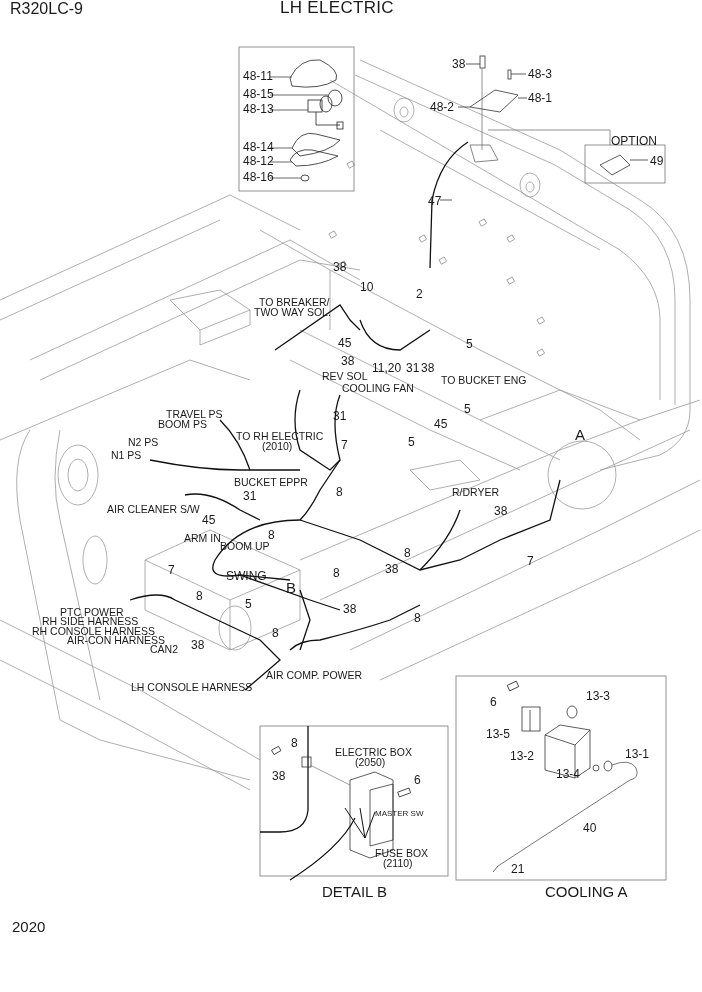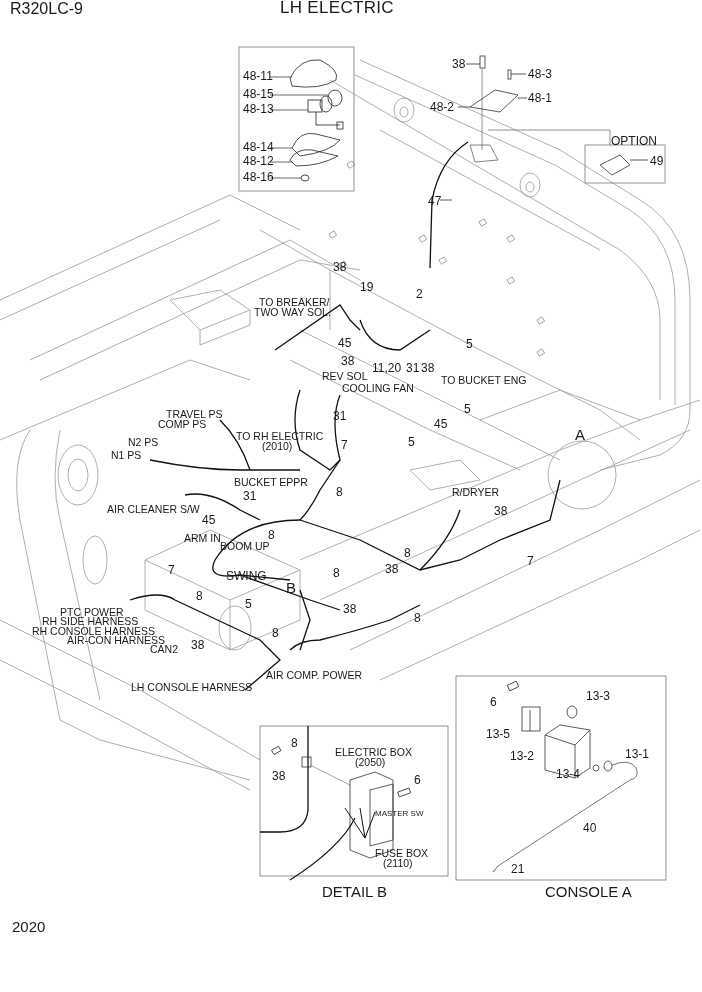--- a/index.html
+++ b/index.html
@@ -177,21 +177,21 @@
 <div class="lbl num" style="left:611px;top:135px">OPTION</div>
 <div class="lbl num" style="left:650px;top:155px">49</div>
 <div class="lbl num" style="left:428px;top:195px">47</div>
 
 <div class="lbl" style="left:259px;top:297px">TO BREAKER/</div>
 <div class="lbl" style="left:254px;top:307px">TWO WAY SOL.</div>
 <div class="lbl" style="left:322px;top:371px">REV SOL</div>
 <div class="lbl" style="left:342px;top:383px">COOLING FAN</div>
 <div class="lbl" style="left:441px;top:375px">TO BUCKET ENG</div>
 <div class="lbl" style="left:166px;top:409px">TRAVEL PS</div>
-<div class="lbl" style="left:158px;top:419px">COMP PS</div>
+<div class="lbl" style="left:158px;top:419px">BOOM PS</div>
 <div class="lbl" style="left:236px;top:431px">TO RH ELECTRIC</div>
 <div class="lbl ctr" style="left:262px;top:441px">(2010)</div>
 <div class="lbl" style="left:128px;top:437px">N2 PS</div>
 <div class="lbl" style="left:111px;top:450px">N1 PS</div>
 <div class="lbl" style="left:234px;top:477px">BUCKET EPPR</div>
 <div class="lbl" style="left:107px;top:504px">AIR CLEANER S/W</div>
 <div class="lbl" style="left:184px;top:533px">ARM IN</div>
 <div class="lbl" style="left:220px;top:541px">BOOM UP</div>
 <div class="lbl num" style="left:226px;top:570px">SWING</div>
 <div class="lbl" style="left:60px;top:607px">PTC POWER</div>
@@ -199,21 +199,21 @@
 <div class="lbl" style="left:32px;top:626px">RH CONSOLE HARNESS</div>
 <div class="lbl" style="left:67px;top:635px">AIR-CON HARNESS</div>
 <div class="lbl" style="left:150px;top:644px">CAN2</div>
 <div class="lbl" style="left:131px;top:682px">LH CONSOLE HARNESS</div>
 <div class="lbl" style="left:266px;top:670px">AIR COMP. POWER</div>
 <div class="lbl" style="left:452px;top:487px">R/DRYER</div>
 <div class="lbl big" style="left:575px;top:427px">A</div>
 <div class="lbl big" style="left:286px;top:580px">B</div>
 
 <div class="lbl num" style="left:333px;top:261px">38</div>
-<div class="lbl num" style="left:360px;top:281px">19</div>
+<div class="lbl num" style="left:360px;top:281px">10</div>
 <div class="lbl num" style="left:416px;top:288px">2</div>
 <div class="lbl num" style="left:338px;top:337px">45</div>
 <div class="lbl num" style="left:341px;top:355px">38</div>
 <div class="lbl num" style="left:372px;top:362px">11,20</div>
 <div class="lbl num" style="left:406px;top:362px">31</div>
 <div class="lbl num" style="left:421px;top:362px">38</div>
 <div class="lbl num" style="left:466px;top:338px">5</div>
 <div class="lbl num" style="left:333px;top:410px">31</div>
 <div class="lbl num" style="left:464px;top:403px">5</div>
 <div class="lbl num" style="left:434px;top:418px">45</div>
@@ -247,13 +247,13 @@
 <div class="lbl cap" style="left:322px;top:884px">DETAIL B</div>
 
 <div class="lbl num" style="left:490px;top:696px">6</div>
 <div class="lbl num" style="left:586px;top:690px">13-3</div>
 <div class="lbl num" style="left:486px;top:728px">13-5</div>
 <div class="lbl num" style="left:510px;top:750px">13-2</div>
 <div class="lbl num" style="left:556px;top:768px">13-4</div>
 <div class="lbl num" style="left:625px;top:748px">13-1</div>
 <div class="lbl num" style="left:583px;top:822px">40</div>
 <div class="lbl num" style="left:511px;top:863px">21</div>
-<div class="lbl cap" style="left:545px;top:884px">CONSOLE  A</div>
+<div class="lbl cap" style="left:545px;top:884px">COOLING  A</div>
 
 </body></html>

